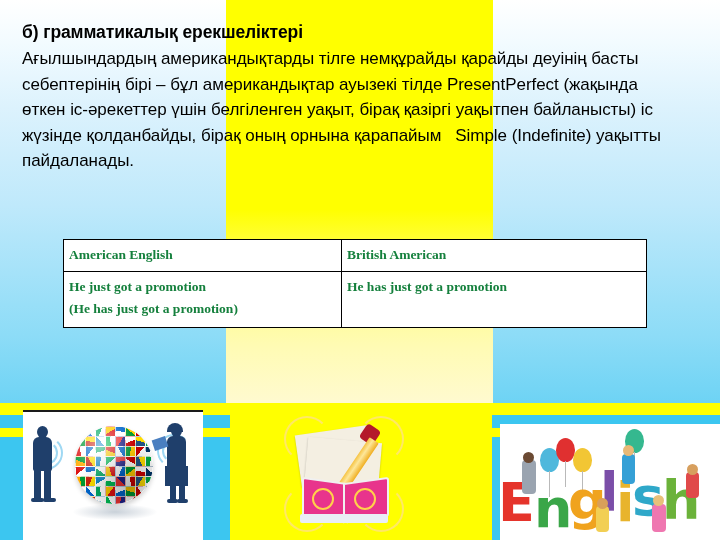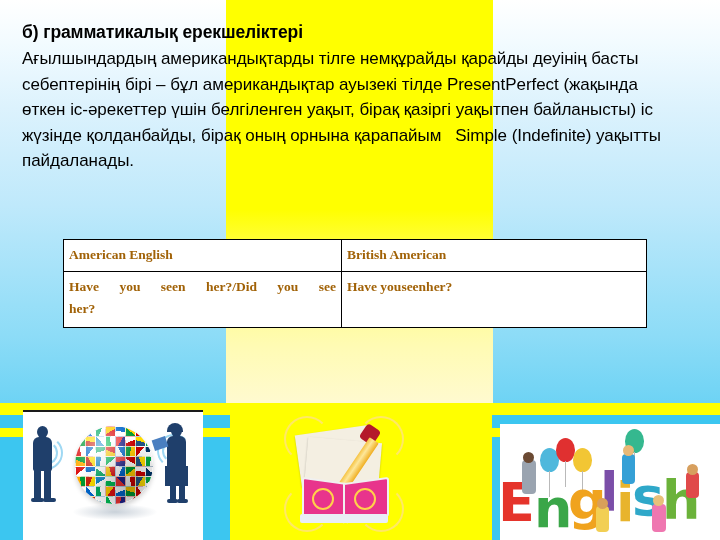--- a/index.html
+++ b/index.html
@@ -76,21 +76,21 @@
     z-index: 4;
   }
   table.cmp {
     width: 561px;
     border-collapse: collapse;
     background: #ffffff;
     table-layout: fixed;
   }
   table.cmp td {
     border: 1.3px solid #000000;
-    color: #a16207;
+    color: #15803d;
     font-family: "Liberation Serif", serif;
     font-weight: bold;
     font-size: 13.5px;
     line-height: 22px;
     padding: 4px 5px 5px 5px;
     vertical-align: top;
   }
   td.col-a { width: 267px; }
   td.col-b { width: 294px; }
   .row-head td { height: 18px; }
@@ -287,26 +287,26 @@
     <div class="para">Ағылшындардың американдықтарды тілге немқұрайды қарайды деуінің басты себептерінің бірі – бұл американдықтар ауызекі тілде PresentPerfect (жақында өткен іс-әрекеттер үшін белгіленген уақыт, бірақ қазіргі уақытпен байланысты) іс жүзінде қолданбайды, бірақ оның орнына қарапайым   Simple (Indefinite) уақытты пайдаланады.</div>
   </div>
 
   <div class="tbl-wrap">
     <table class="cmp">
       <tbody>
           <tr class="row-head">
         <td class="col-a">American English</td>
         <td class="col-b">British American</td>
       </tr>
-      <tr class="row-2">
+      <tr class="row-1">
         <td class="col-a">
-          <div class="justified">Have you seen her?/Did you see</div>
-          <div class="justified last">her?</div>
+          <div>He just got a promotion</div>
+          <div>(He has just got a promotion)</div>
         </td>
-        <td class="col-b">Have youseenher?</td>
+        <td class="col-b">He has just got a promotion</td>
       </tr>
     </tbody>
       </table>
   </div>
 
   <div class="band-mid-yellow"></div>
 
   <div class="pic pic-globe">
     <div class="globe-shadow"></div>
     <div class="globe-ball" id="globe-ball">

